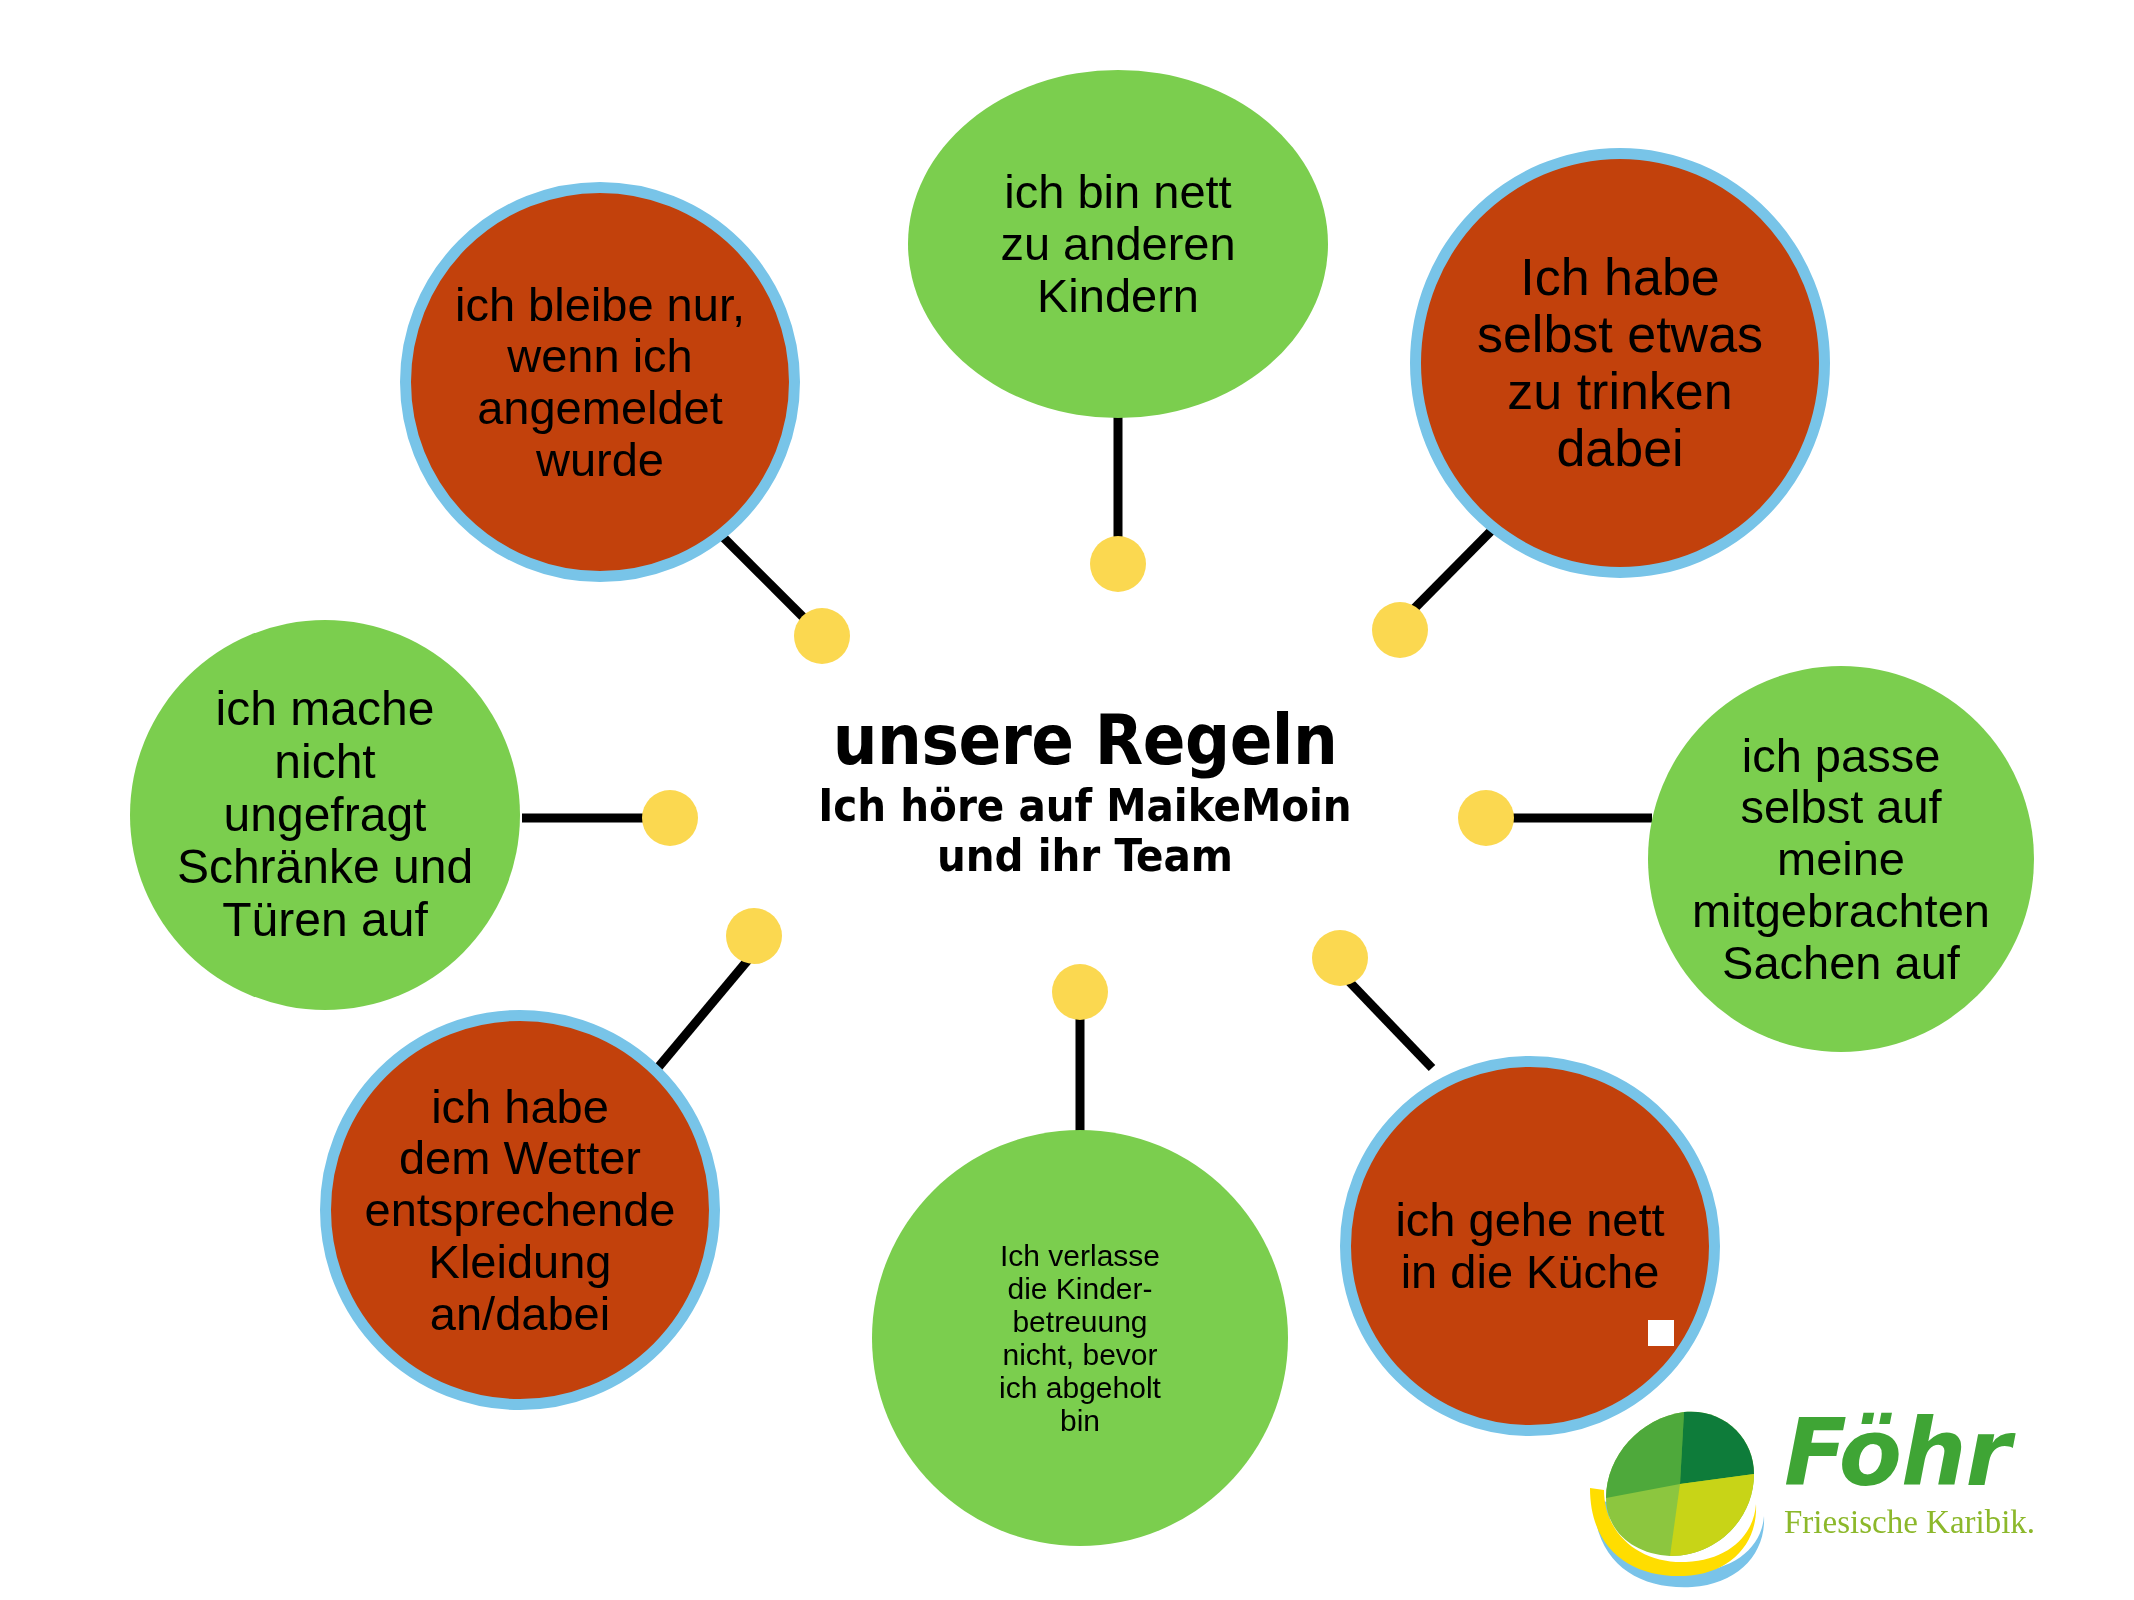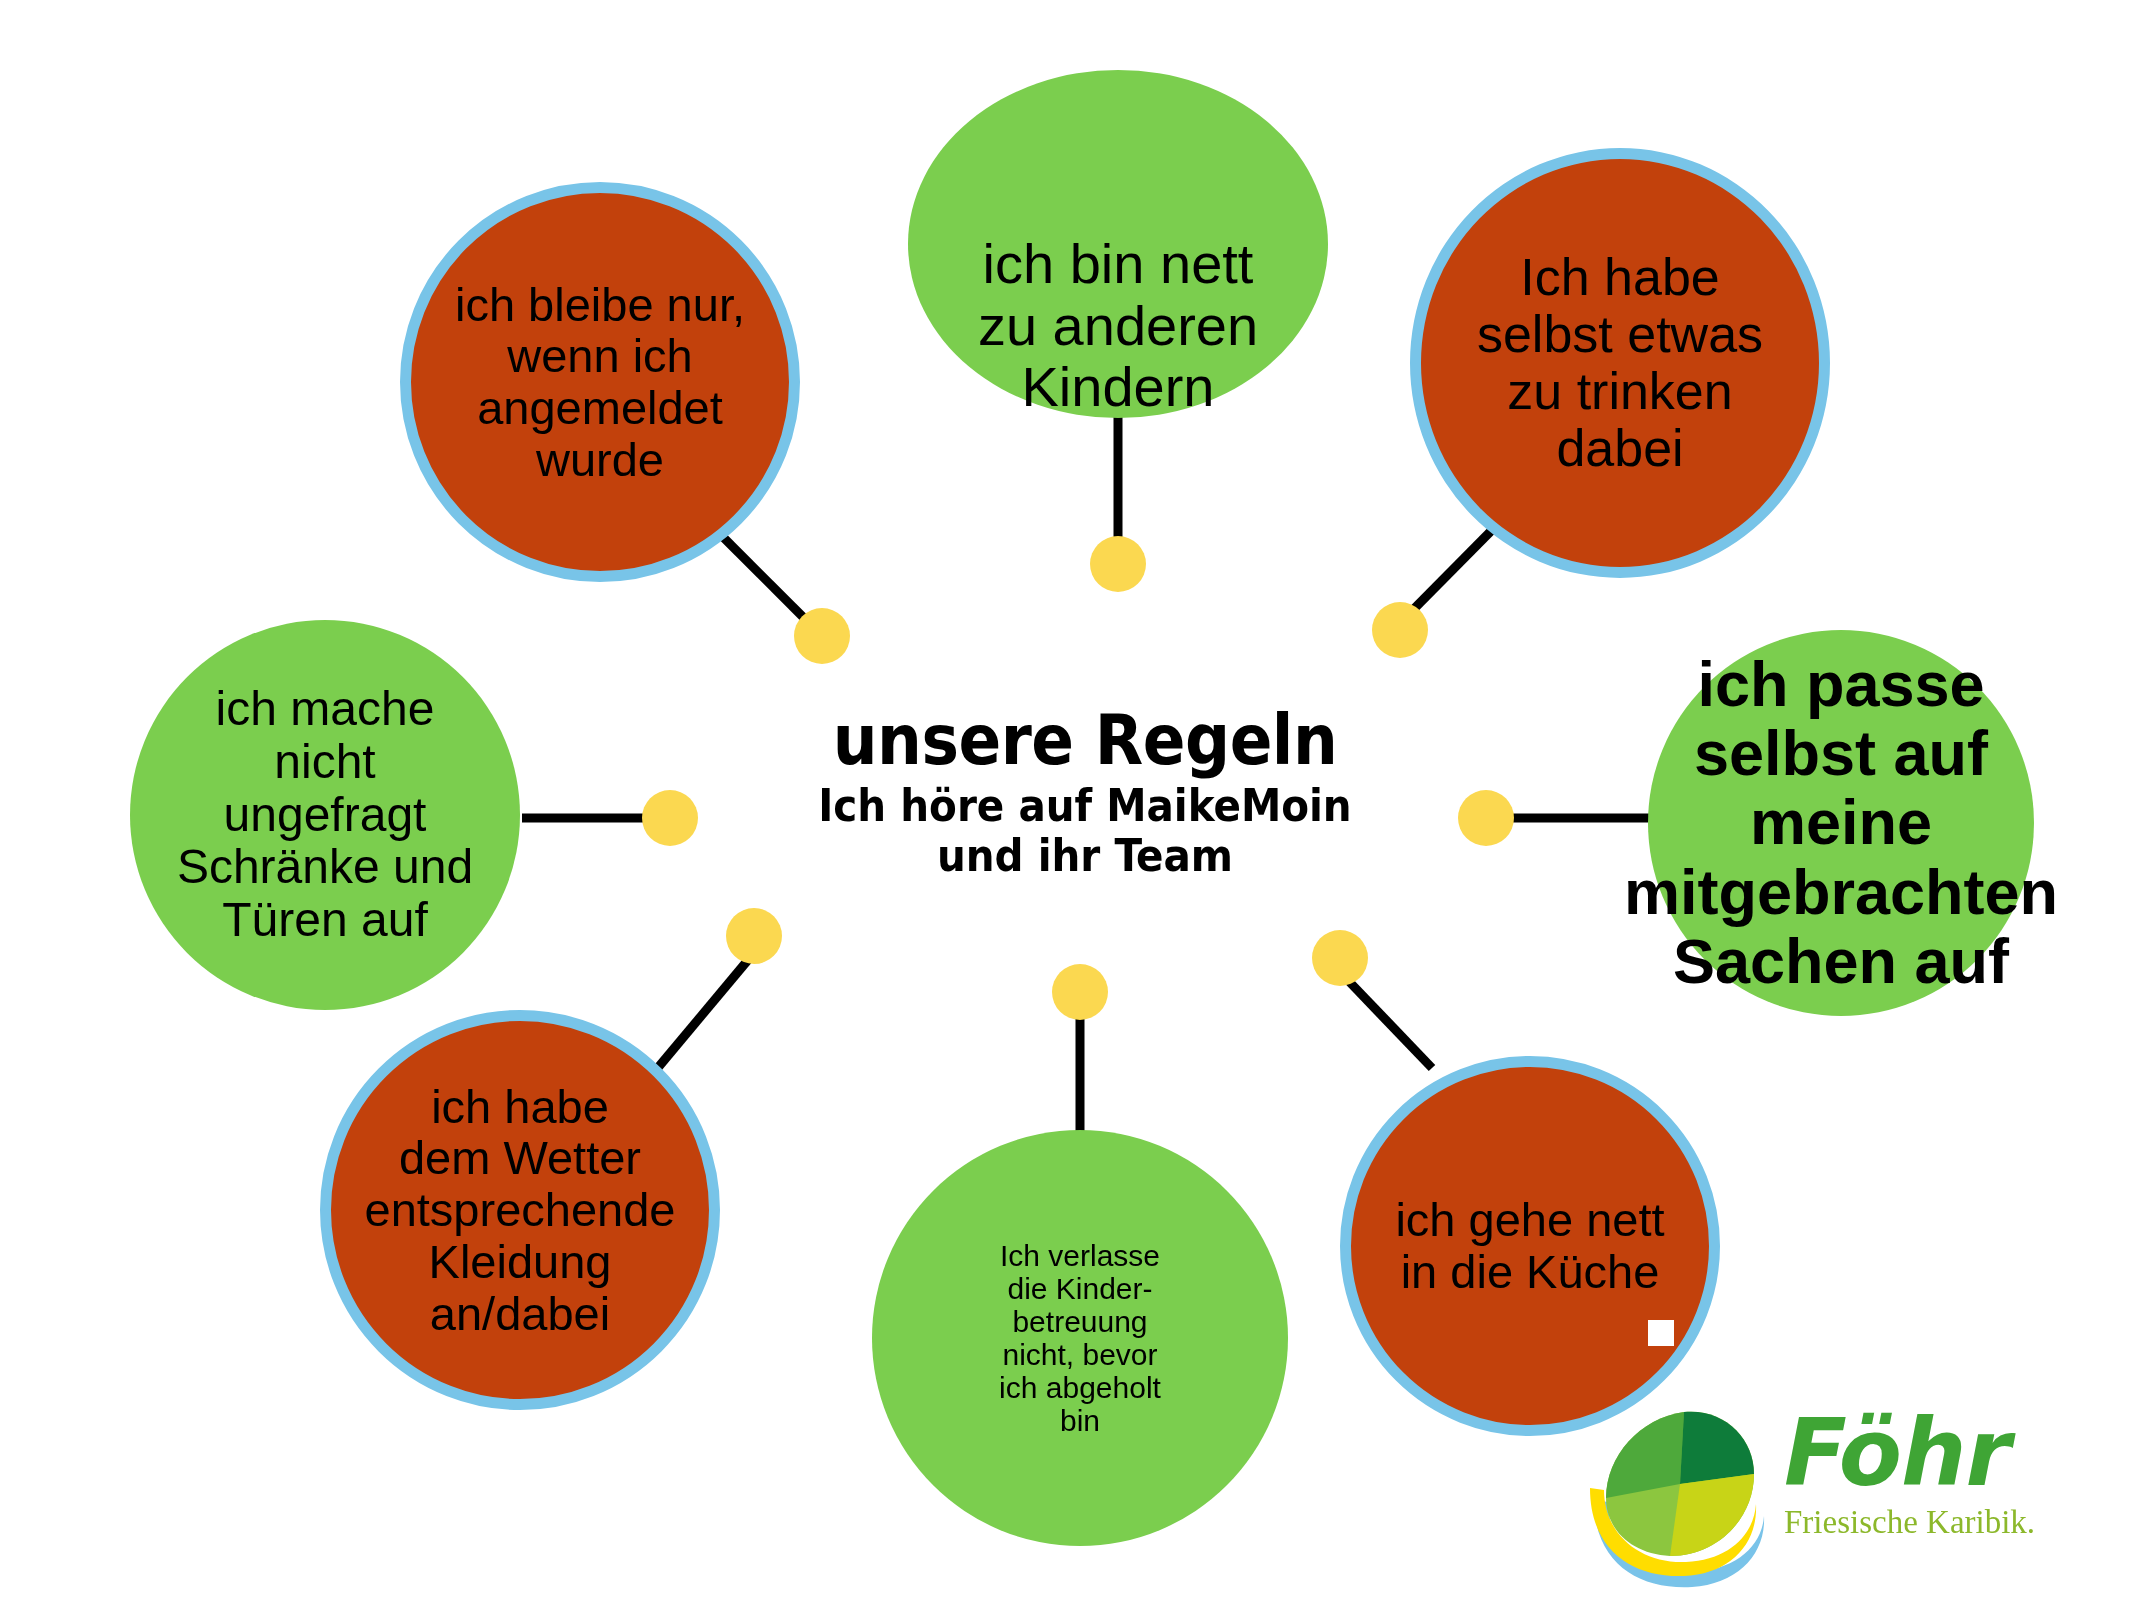--- a/index.html
+++ b/index.html
@@ -137,42 +137,42 @@
     </g>
   </svg>
 
   <div class="node blue" style="left:400px; top:182px; width:400px; height:400px; font-size:47px;">
     <span class="node-label">ich bleibe nur,
 wenn ich
 angemeldet
 wurde</span>
   </div>
 
-  <div class="node green" style="left:908px; top:70px; width:420px; height:348px; font-size:56px;align-items:flex-end;">
+  <div class="node green" style="left:908px; top:70px; width:420px; height:348px; font-size:47px;">
     <span class="node-label">ich bin nett
 zu anderen
 Kindern</span>
   </div>
 
   <div class="node blue" style="left:1410px; top:148px; width:420px; height:430px; font-size:52px;">
     <span class="node-label">Ich habe
 selbst etwas
 zu trinken
 dabei</span>
   </div>
 
   <div class="node green" style="left:130px; top:620px; width:390px; height:390px; font-size:48px;">
     <span class="node-label">ich mache
 nicht
 ungefragt
 Schränke und
 Türen auf</span>
   </div>
 
-  <div class="node green" style="left:1648px; top:630px; width:386px; height:386px; font-size:63px;font-weight:bold;">
+  <div class="node green" style="left:1648px; top:666px; width:386px; height:386px; font-size:47px;">
     <span class="node-label">ich passe
 selbst auf
 meine
 mitgebrachten
 Sachen auf</span>
   </div>
 
   <div class="node blue" style="left:320px; top:1010px; width:400px; height:400px; font-size:47px;">
     <span class="node-label">ich habe
 dem Wetter

